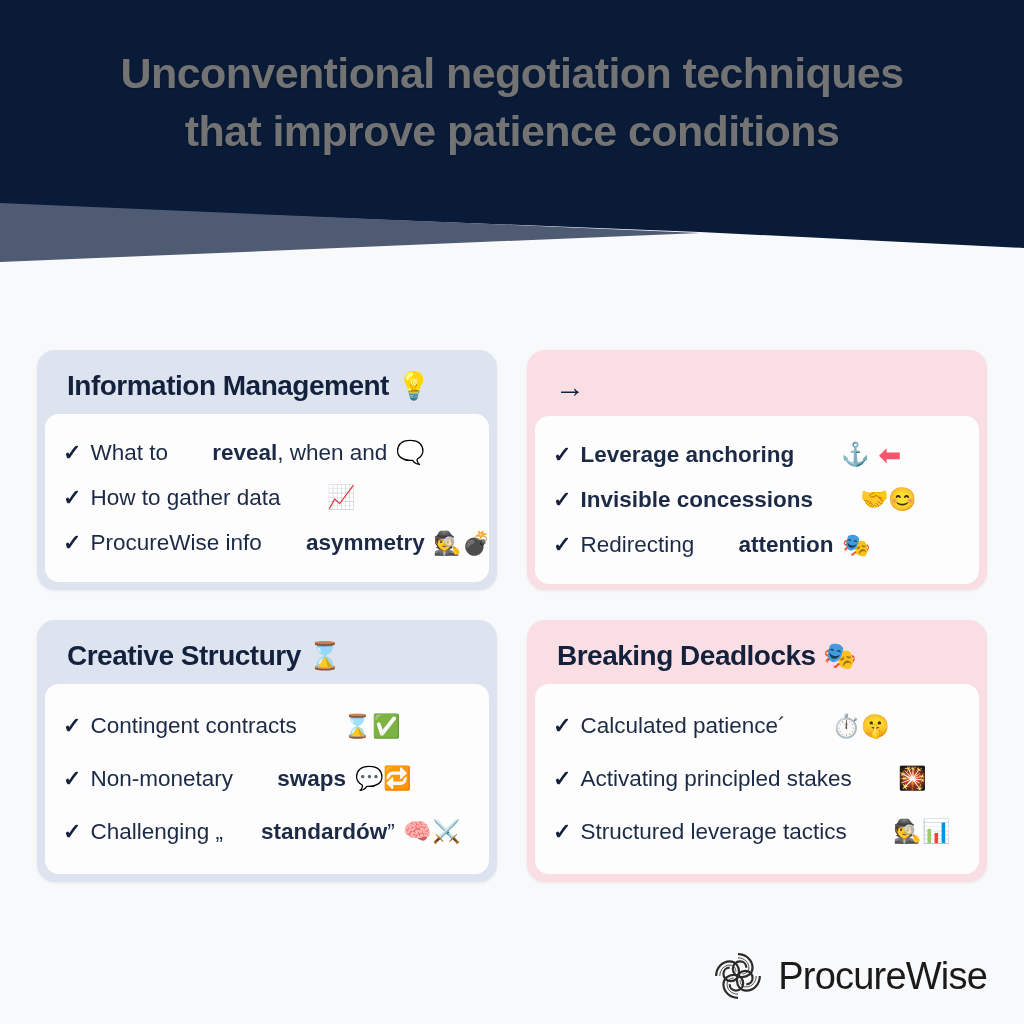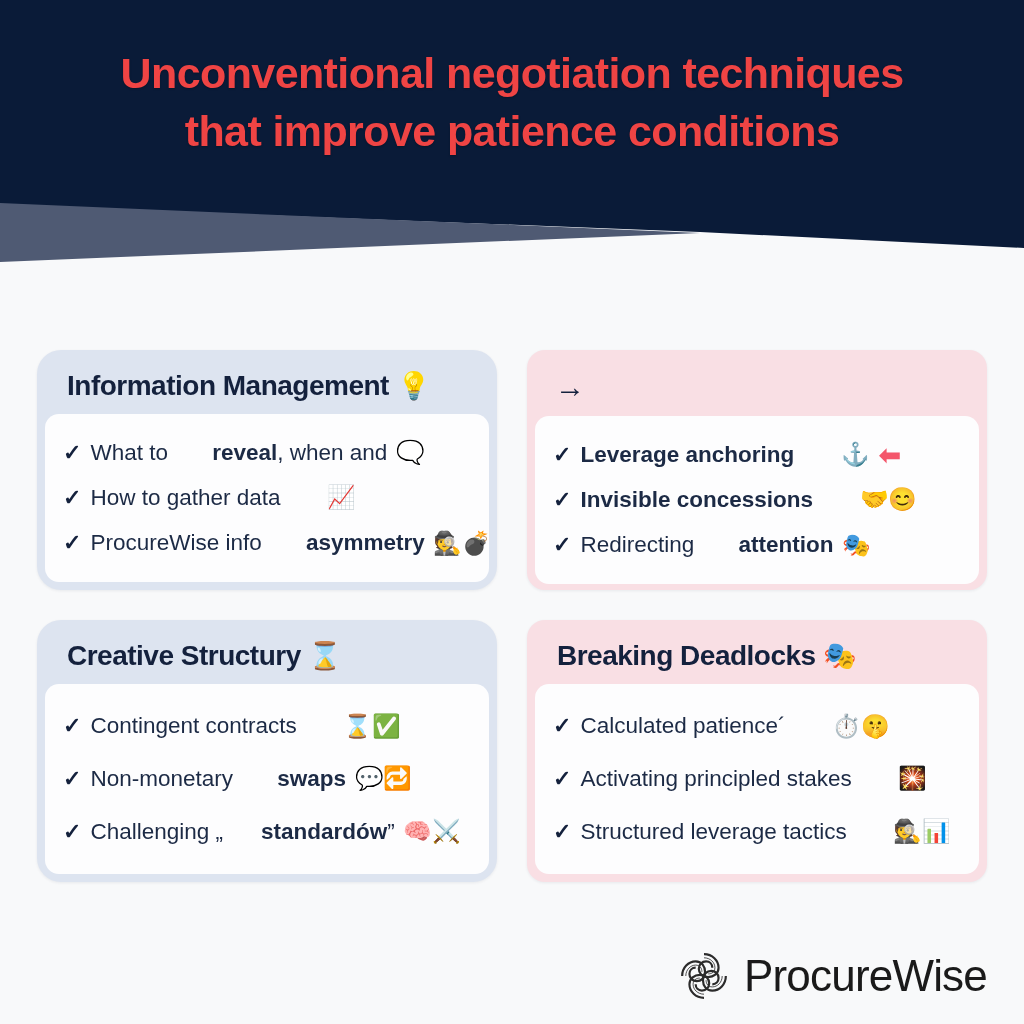--- a/index.html
+++ b/index.html
@@ -9,21 +9,21 @@
     font-family:"Liberation Sans", sans-serif;
     overflow:hidden;
   }
   #page { position:relative; width:1024px; height:1024px; background:#F8F9FA; }
 
   
   .header { position:absolute; left:0; top:0; width:1024px; height:262px; overflow:hidden; }
   .header-bg { position:absolute; inset:0; width:1024px; height:262px; }
   .header-title {
     position:absolute; left:0; top:44px; width:1024px;
-    text-align:center; color:#ef4444;
+    text-align:center; color:#737373;
     font-size:43px; line-height:58px; font-weight:bold;
     letter-spacing:-0.6px; z-index:3;
     text-shadow:0 1px 2px rgba(0,0,0,.25);
   }
   .header-title .line { display:block; white-space:nowrap; }
 
   
   .grid {
     position:absolute; left:37px; top:350px;
     width:950px;
@@ -32,21 +32,21 @@
     grid-template-rows:240px 262px;
     column-gap:30px; row-gap:30px;
   }
   .card {
     position:relative;
     border-radius:18px;
     padding:8px;
     overflow:hidden;
     box-shadow:0 1px 3px rgba(20,30,60,.07);
   }
-  .card.blue  { background:#DDE4F0;border-radius:24px; }
+  .card.blue  { background:#DDE4F0; }
   .card.pink  { background:#F9DFE4; }
 
   .card-title {
     display:flex; align-items:center; justify-content:flex-start;
     gap:8px;
     padding:12px 14px 12px 22px;
     color:#14213D;
     font-size:28px; font-weight:bold; letter-spacing:-0.5px;
     white-space:nowrap;
   }
@@ -73,21 +73,21 @@
   .item .emo { font-size:23px; line-height:1; flex:0 0 auto; }
   .item.bold .txt { font-weight:bold; }
   .arrow-red { color:#F4566B; font-size:26px; font-weight:bold; letter-spacing:-3px; }
 
   
   .logo {
     position:absolute; right:37px; bottom:22px;
     display:flex; align-items:center; gap:14px;
   }
   .logo-mark { width:52px; height:52px; flex:0 0 auto; }
-  .logo-text { font-size:44px; font-weight:400; color:#1A1A1A; letter-spacing:-0.8px; }
+  .logo-text { font-size:38px; font-weight:400; color:#1A1A1A; letter-spacing:-0.8px; }
 </style>
 </head>
 <body>
 
 <div id="page">
 
   <div class="header">
     <svg class="header-bg" viewBox="0 0 1024 262" preserveAspectRatio="none">
       <path d="M0,0 L1024,0 L1024,248 L700,232 L0,205 Z" fill="#0A1B38"></path>
       <path d="M0,203 L700,233 L0,262 Z" fill="#4F5A73"></path>

